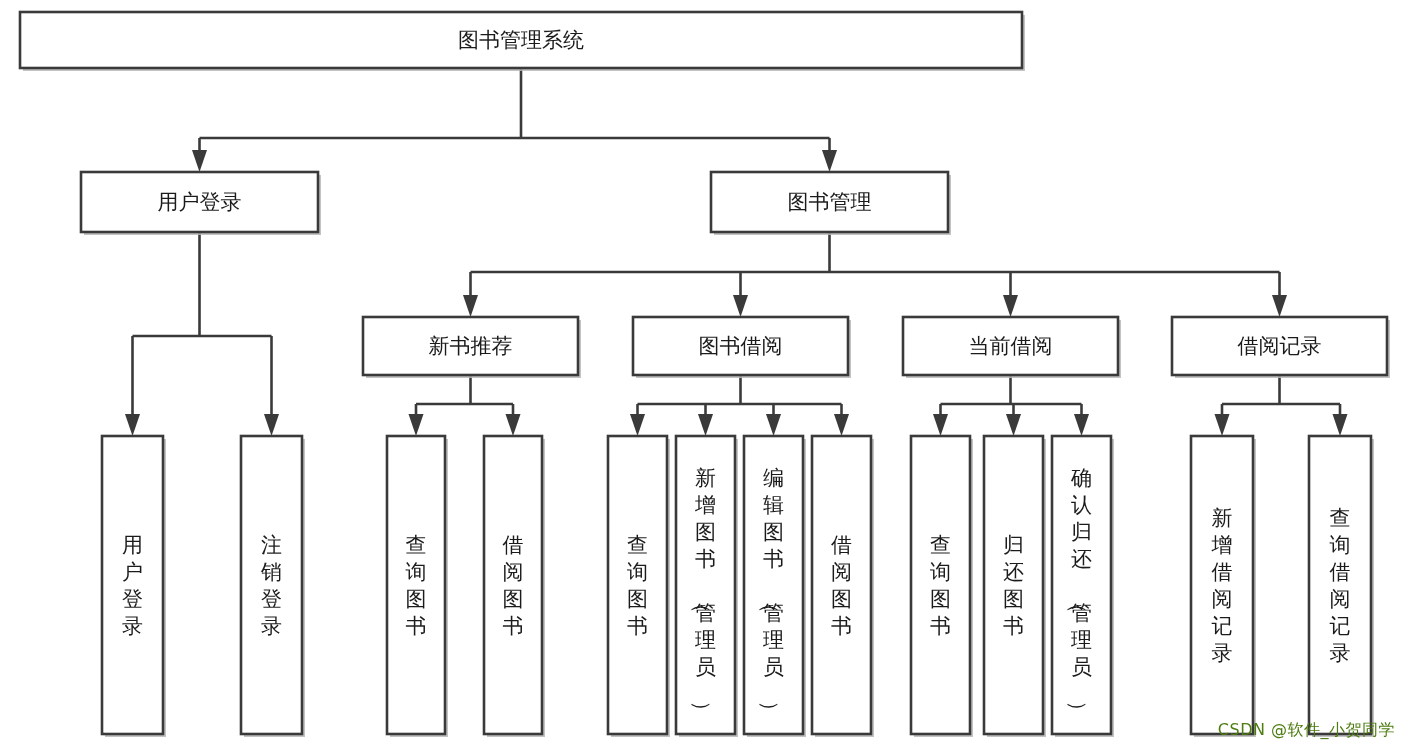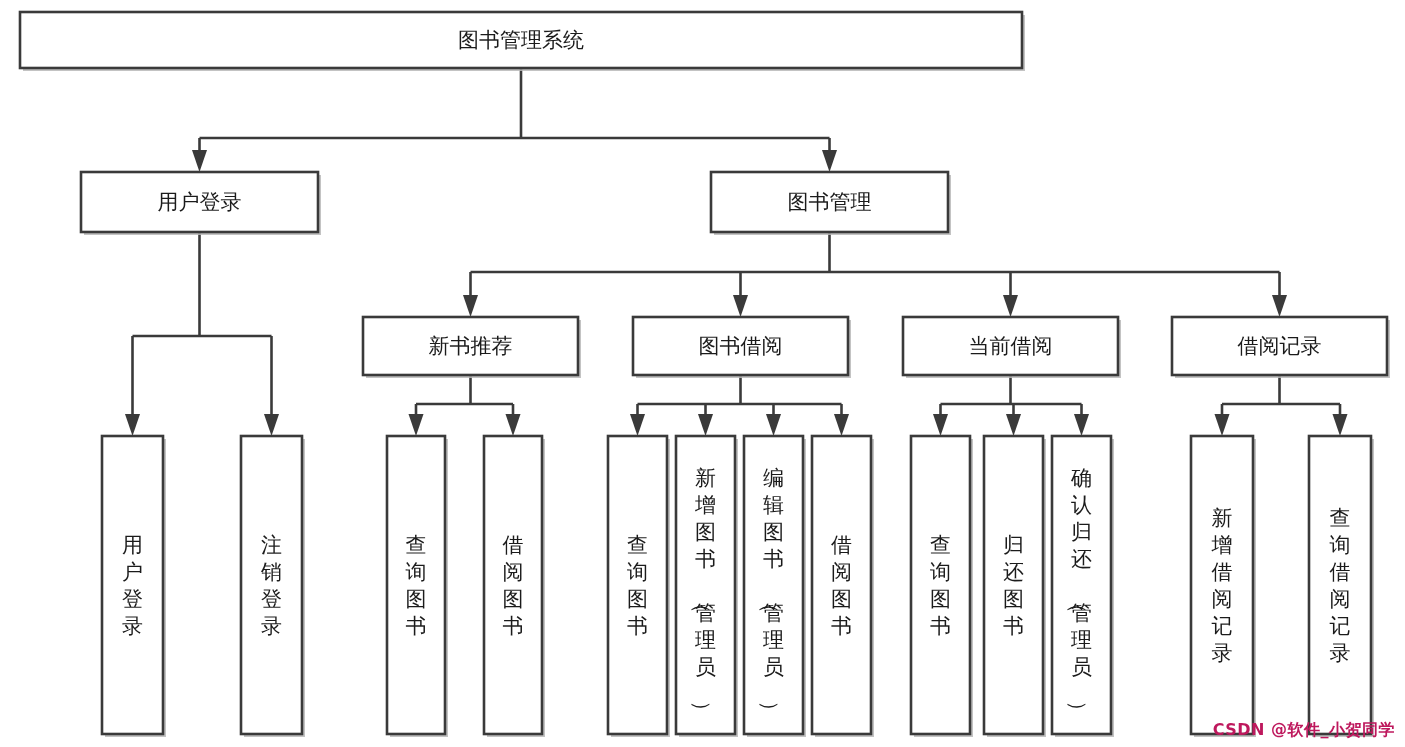--- a/index.html
+++ b/index.html
@@ -60,25 +60,24 @@
     font-size: 21px;
     fill: #1b1b1b;
     text-anchor: middle;
   }
   .watermark {
     position: absolute;
     right: 10px;
     bottom: 6px;
     font-family: "DejaVu Sans", "Liberation Sans", sans-serif;
     font-size: 16px;
-    color: #be185d;
+    color: #4d7c0f;
     letter-spacing: 0.5px;
     white-space: nowrap;
     user-select: none;
-    font-weight: bold;
   }
 </style>
 </head>
 <body>
 
 <div id="diagram-root">
 
   <svg id="tree-svg" viewBox="0 0 1405 747" xmlns="http://www.w3.org/2000/svg">
     <g id="edge-layer">
         <g>

